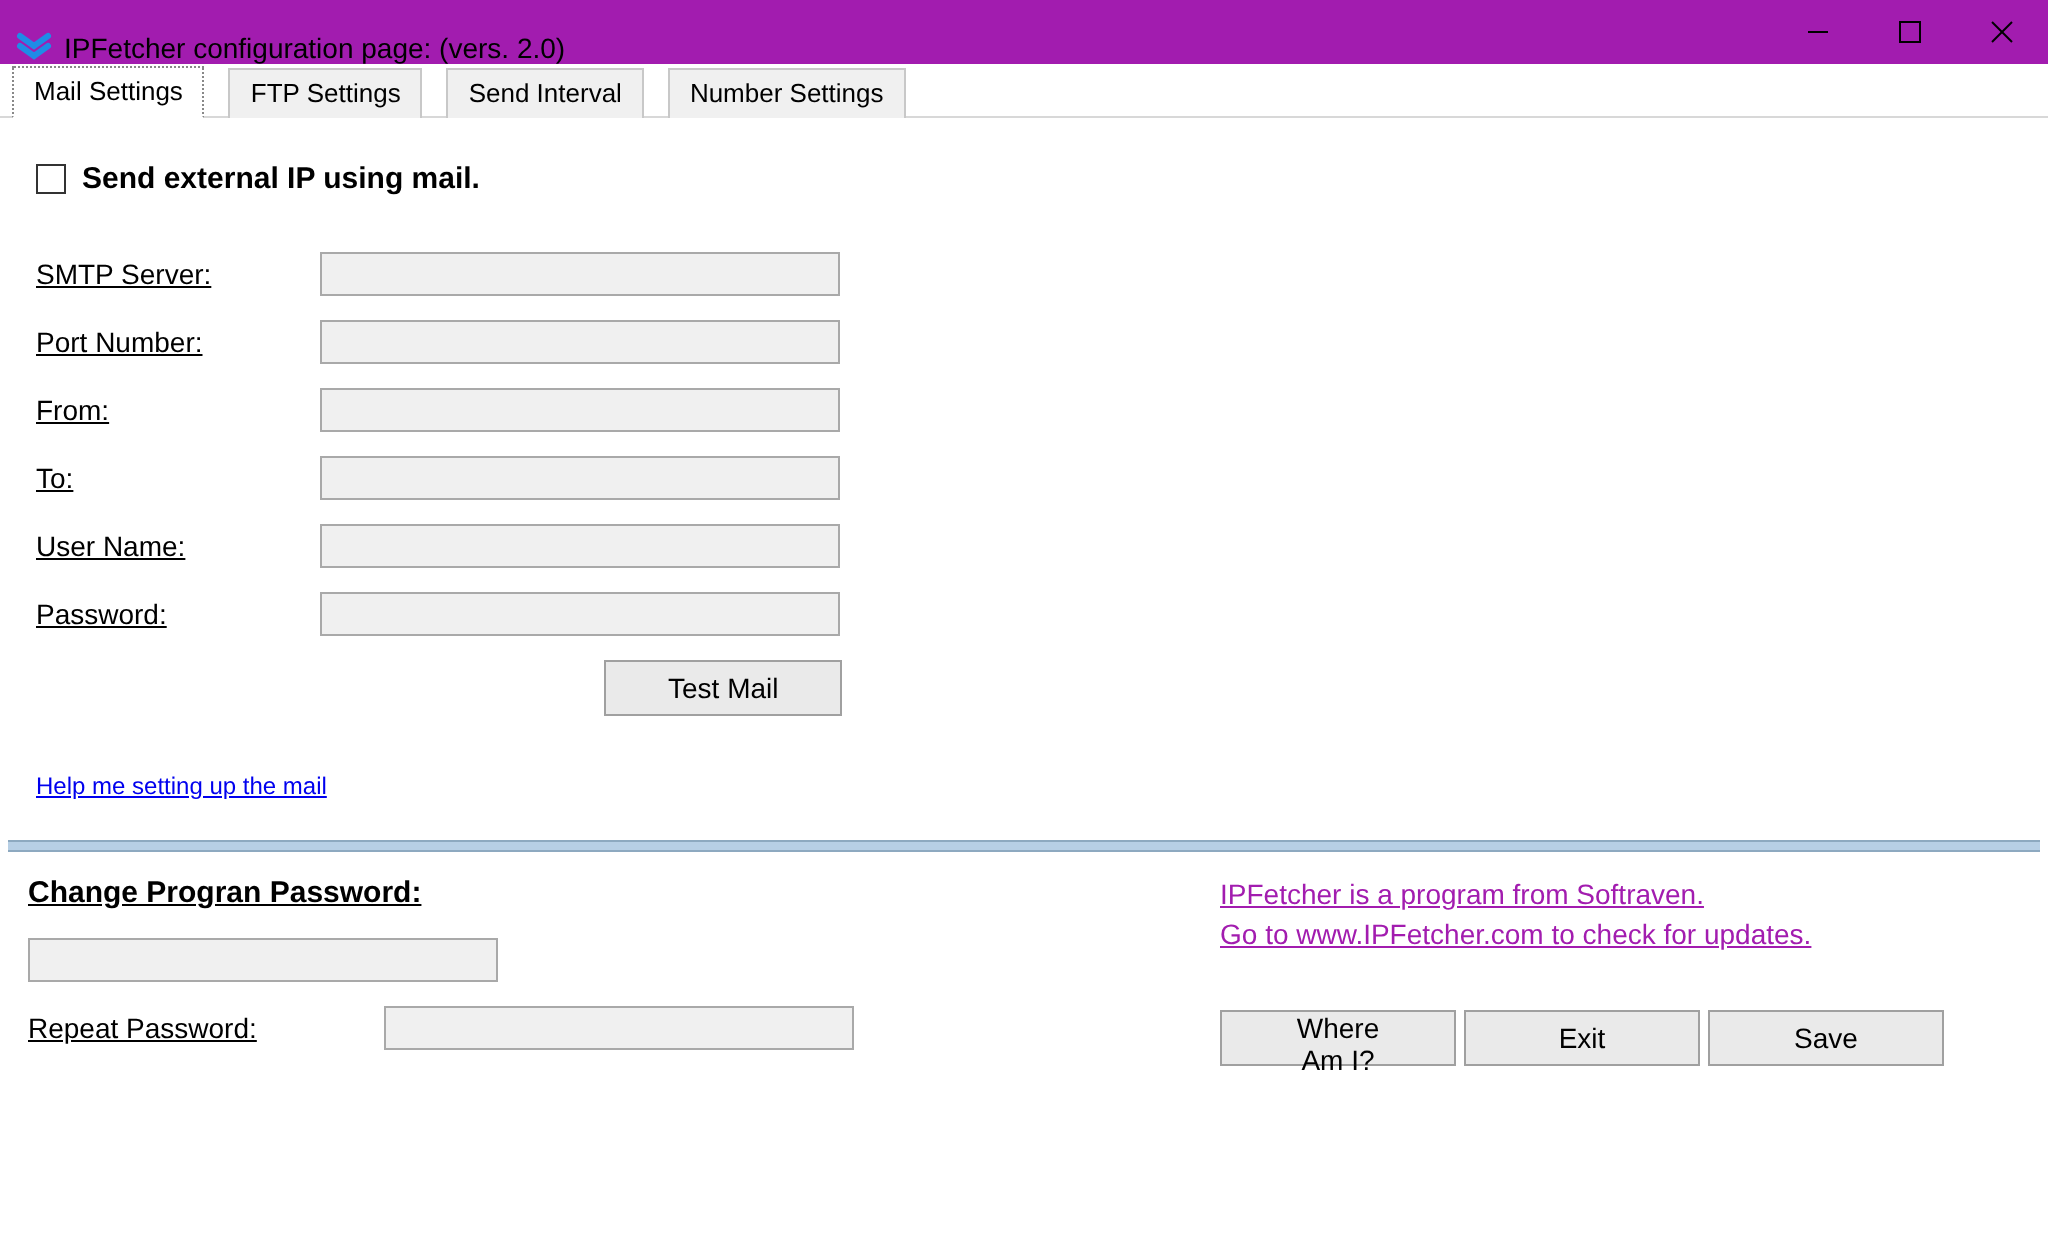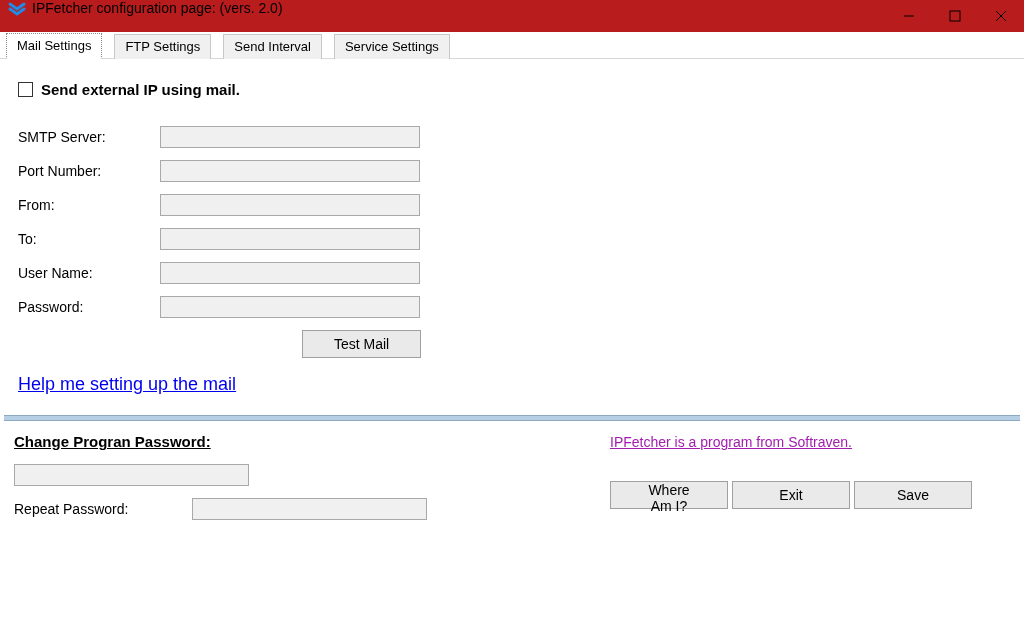--- a/index.html
+++ b/index.html
@@ -7,23 +7,23 @@
       font-family: Arial, sans-serif;
       font-size: 13px;
       background: #ffffff;
       width: 1024px;
       height: 630px;
       overflow: hidden;
     }
     .titlebar {
       height: 32px;
       display: flex;
-      align-items: flex-start;
+      align-items: flex-end;
       padding-left: 8px;
-      background: #b91c1c;
+      background: #a21caf;
     }
     .app-icon {
       width: 18px; height: 18px;
       margin-right: 6px;
       display:flex; align-items:center; justify-content:center;
     }
     .titlebar-title {
       font-size: 14px;
       color: #000;
       flex: 1;
@@ -81,20 +81,21 @@
     }
 
     .form-row {
       display: flex;
       align-items: center;
       margin-bottom: 12px;
     }
     .form-label {
       width: 142px;
       font-size: 14px;
+      text-decoration: underline;
     }
     .form-input {
       width: 260px;
       height: 22px;
       border: 1px solid #a9a9a9;
       background: #f0f0f0;
       font-size: 13px;
       padding: 0 4px;
     }
     .test-mail-wrap {
@@ -106,23 +107,23 @@
       border: 1px solid #a0a0a0;
       background: #eaeaea;
       font-size: 14px;
       padding: 0 31px;
       cursor: default;
     }
 
     .help-link {
       color: #0000ee;
       text-decoration: underline;
-      font-size: 18px;
+      font-size: 12px;
       display:inline-block;
-      margin-top: 16px;
+      margin-top: 28px;
     }
 
     .hr-bar {
       height: 6px;
       background: #b7cfe5;
       border-top: 1px solid #8da9c0;
       border-bottom: 1px solid #8da9c0;
       margin: 12px 4px 6px 4px;
     }
 
@@ -168,21 +169,21 @@
         <line x1="1" y1="1" x2="11" y2="11"></line>
         <line x1="11" y1="1" x2="1" y2="11"></line>
       </svg>
     </div>
 </div>
 
 <div class="tabstrip">
   <div class="tab active">Mail Settings</div>
   <div class="tab">FTP Settings</div>
   <div class="tab">Send Interval</div>
-  <div class="tab">Service Settings</div>
+  <div class="tab">Number Settings</div>
 </div>
 
 <div class="tab-page">
 
   <div class="checkbox-row">
     <span class="checkbox"></span>
     <span class="checkbox-label">Send external IP using mail.</span>
   </div>
 
   <div class="form-row">
@@ -226,19 +227,20 @@
       <input class="form-input" style="width: 235px;" type="password" value="">
     </div>
     <div class="form-row">
       <span class="form-label" style="width:178px">Repeat Password:</span>
       <input class="form-input" style="width: 235px;" type="password" value="">
     </div>
   </div>
 
   <div class="lower-right">
     <a class="info-link">IPFetcher is a program from Softraven.</a>
+    <a class="info-link">Go to www.IPFetcher.com to check for updates.</a>
     <div class="btn-row">
       <button class="btn">Where Am I?</button>
       <button class="btn">Exit</button>
       <button class="btn">Save</button>
     </div>
   </div>
 </div>
 
 </body></html>

